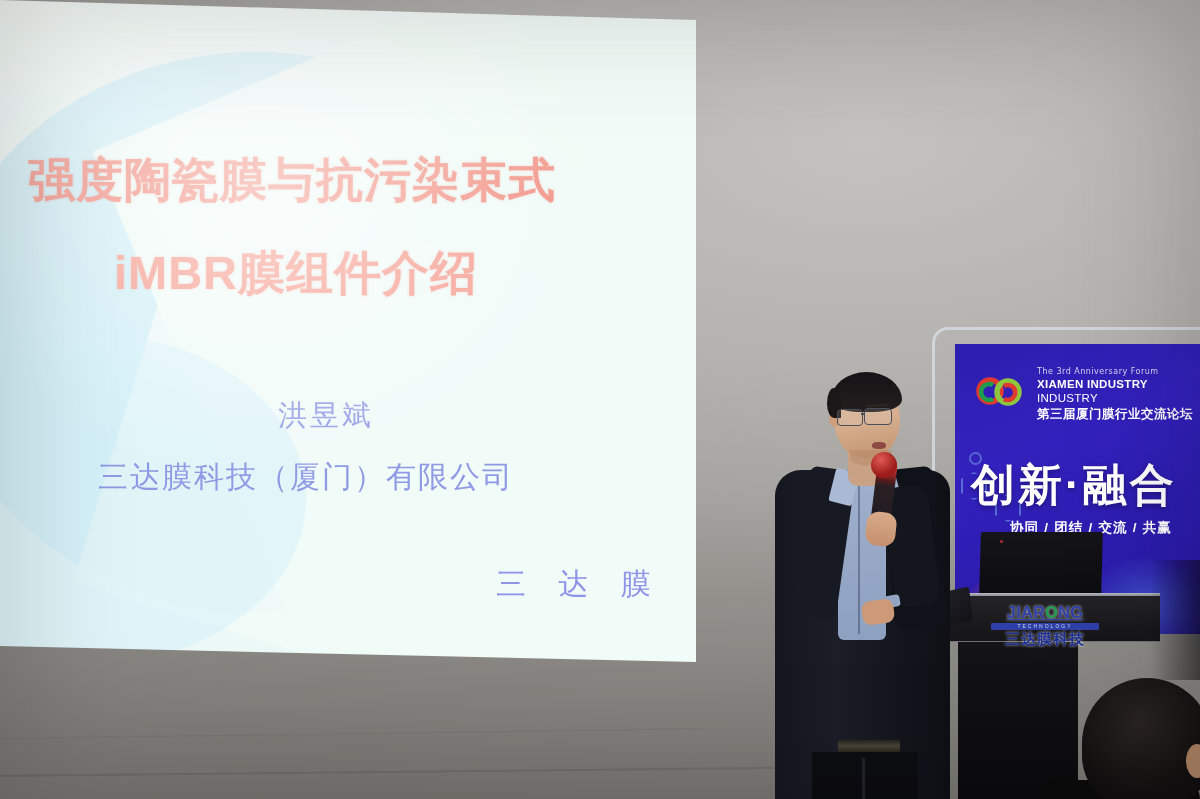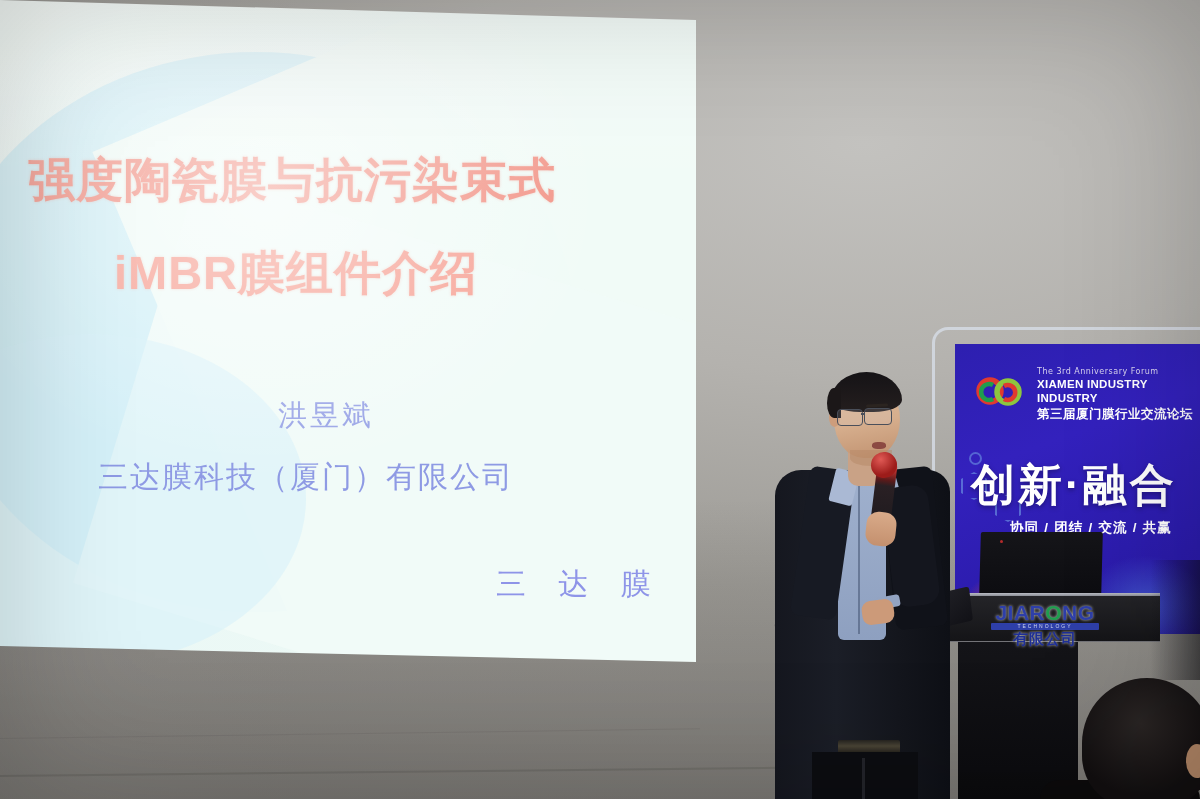--- a/index.html
+++ b/index.html
@@ -125,21 +125,21 @@
   .dot-s{position:absolute;width:9px;height:9px;border:2px solid rgba(120,170,235,.5);border-radius:50%;}
   .banner-logo{position:absolute;left:18px;top:26px;width:56px;height:46px;}
   .banner-head-en1{
     position:absolute;left:82px;top:23px;color:#d8d3ef;font-size:8px;letter-spacing:.5px;
     font-family:"DejaVu Sans",sans-serif;
   }
   .banner-head-en2{
     position:absolute;left:82px;top:34px;color:#ffffff;font-size:11.5px;font-weight:700;letter-spacing:.3px;
   }
   .banner-head-en3{
-    position:absolute;left:82px;top:48px;color:#ffffff;font-size:11.5px;font-weight:700;letter-spacing:.3px;
+    position:absolute;left:82px;top:48px;color:#ffffff;font-size:11.5px;font-weight:400;letter-spacing:.3px;
   }
   .banner-head-cn{
     position:absolute;left:82px;top:62px;color:#ffffff;font-size:12.5px;font-weight:700;letter-spacing:.5px;white-space:nowrap;
   }
   .banner-main{
     position:absolute;left:16px;top:112px;width:226px;
     color:#ffffff;font-size:44px;font-weight:800;letter-spacing:3px;
     text-shadow:0 2px 5px rgba(0,0,0,.35);white-space:nowrap;
   }
   .banner-sub{
@@ -166,23 +166,24 @@
     background:linear-gradient(to bottom,#b9bcc4,#6e7078);
   }
   .podium-body{
     position:absolute;left:958px;top:642px;width:120px;height:157px;
     background:linear-gradient(to bottom,#141418,#0a0a0d);
   }
   .podium-logo{
     position:absolute;left:985px;top:603px;width:120px;height:40px;text-align:center;
   }
   .jiarong-en{
-    color:#2e3fa8;font-size:21px;font-weight:800;letter-spacing:.5px;
+    color:#2e3fa8;font-size:16px;font-weight:800;letter-spacing:.5px;
     font-family:"Liberation Sans",sans-serif;line-height:19px;
     text-shadow:0 0 3px rgba(255,255,255,.75);
+    text-decoration:underline;
   }
   .jiarong-o{color:#1f9d4e;}
   .jiarong-bar{
     width:108px;height:7px;margin:1px auto 0;background:#2e3fa8;border-radius:1px;
     color:#cfd6ef;font-size:5px;letter-spacing:2px;line-height:7px;text-align:center;
   }
   .jiarong-cn{
     color:#1e2f96;font-size:15px;font-weight:800;letter-spacing:1px;line-height:16px;margin-top:1px;
     text-shadow:0 0 3px rgba(255,255,255,.8);
   }
@@ -383,21 +384,21 @@
   <div class="laptop-dot"></div>
 
   <div class="podium-topedge"></div>
   <div class="podium-top"></div>
   <div class="podium-body"></div>
   <div class="podium-logo">
     <div class="jiarong-en">
       <span>JIAR<span class="jiarong-o">O</span>NG</span>
     </div>
     <div class="jiarong-bar">TECHNOLOGY</div>
-    <div class="jiarong-cn">有限公司</div>
+    <div class="jiarong-cn">三达膜科技</div>
   </div>
   <div class="laptop2"></div>
 
   <div class="sp sp-arm-l"></div>
   <div class="sp sp-torso"></div>
   <div class="sp sp-shirt"></div>
   <div class="sp sp-shirt-fold"></div>
   <div class="sp sp-lapel-l"></div>
   <div class="sp sp-lapel-r"></div>
   <div class="sp sp-collar-l"></div>

